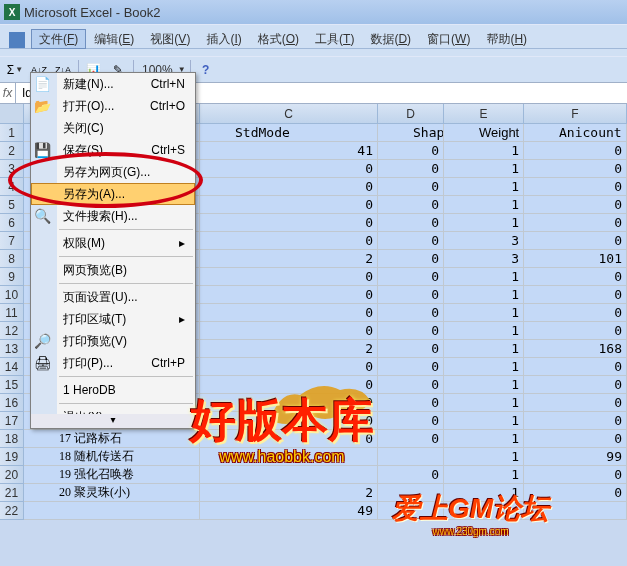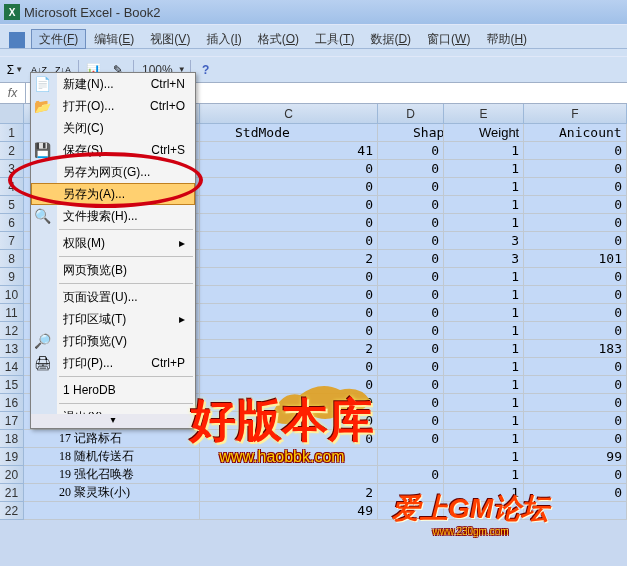--- a/index.html
+++ b/index.html
@@ -18,21 +18,21 @@
     .menubar2 { height: 8px; background: #d0e0f4; border-top: 1px solid #a0b8d8; }
     
     .toolbar { height: 26px; background: #d0e0f4; display: flex; align-items: center; padding: 0 4px; gap: 2px; border-top: 1px solid #e0e8f8; }
     .tool-btn { width: 22px; height: 22px; display: flex; align-items: center; justify-content: center; cursor: default; }
     .tool-sep { width: 1px; height: 20px; background: #a0b0d0; margin: 0 2px; }
     .tool-text { padding: 0 4px; color: #333; }
     .tool-dd { display: flex; align-items: center; }
     .tool-arrow { font-size: 8px; margin-left: 1px; color: #333; }
     
     .formula-row { height: 22px; display: flex; align-items: stretch; background: #fff; border-top: 1px solid #a0b0c8; border-bottom: 1px solid #a0b0c8; }
-    .formula-fx { width: 26px; display: flex; align-items: center; justify-content: center; color: #666; font-style: italic; border-right: 1px solid #a0b0c8; }
+    .formula-fx { width: 16px; display: flex; align-items: center; justify-content: center; color: #666; font-style: italic; border-right: 1px solid #a0b0c8; }
     .formula-input { flex: 1; padding: 2px 6px; display: flex; align-items: center; }
     
     .grid-area { position: relative; }
     .col-headers { display: flex; height: 20px; margin-left: 24px; }
     .col-header { background: linear-gradient(#d8e4f4, #c0d4ec); border-right: 1px solid #9db8d8; border-bottom: 1px solid #9db8d8; text-align: center; color: #333; display: flex; align-items: center; justify-content: center; }
     .col-B { width: 176px; }
     .col-C { width: 178px; }
     .col-D { width: 66px; }
     .col-E { width: 80px; }
     .col-F { width: 103px; }
@@ -209,21 +209,21 @@
         <div class="cell col-D">0</div>
         <div class="cell col-E">1</div>
         <div class="cell col-F">0</div>
       </div>
       <div class="grid-row">
         <div class="row-header">13</div>
         <div class="cell txt col-B"></div>
         <div class="cell col-C">2</div>
         <div class="cell col-D">0</div>
         <div class="cell col-E">1</div>
-        <div class="cell col-F">183</div>
+        <div class="cell col-F">168</div>
       </div>
       <div class="grid-row">
         <div class="row-header">14</div>
         <div class="cell txt col-B"></div>
         <div class="cell col-C">0</div>
         <div class="cell col-D">0</div>
         <div class="cell col-E">1</div>
         <div class="cell col-F">0</div>
       </div>
       <div class="grid-row">

